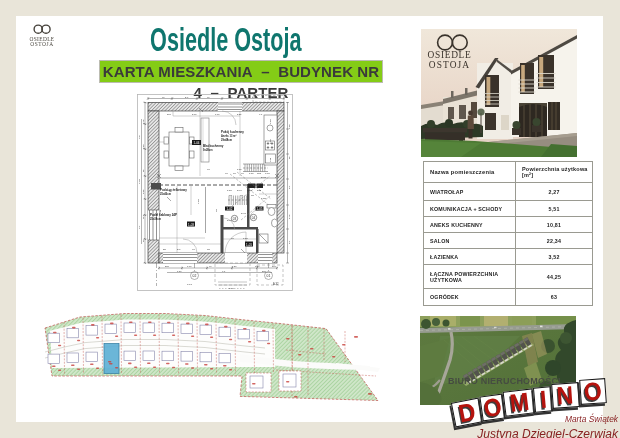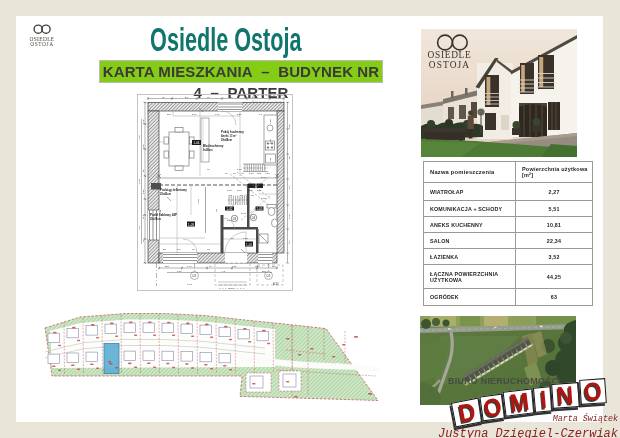--- a/index.html
+++ b/index.html
@@ -22,21 +22,21 @@
   .tbl td{border:1px solid #9a9a91;font-size:5.3px;font-weight:bold;padding:0 0 0 6px;
           font-variant:small-caps;letter-spacing:.2px;}
   .tbl td.v{text-align:center;padding:0;}
 
   
   .tile{position:absolute;background:#ffffff;border:1.5px solid #161616;height:23px;
         text-align:center;box-shadow:-2px 2.5px 0 rgba(40,40,40,.95);}
   .tile span{font-weight:bold;font-size:25px;line-height:22px;color:#b5130e;
         text-shadow:-1.4px 1.6px 0 #3e3e3e;display:inline-block;transform:scaleX(.92);}
 
-  .names{right:2px;text-align:left;color:#882222;font-family:Liberation Mono, monospace;
+  .names{right:2px;text-align:left;color:#882222;font-family:Liberation Sans, sans-serif;
          font-style:italic;}
 </style>
 </head>
 <body>
  <div class="page"></div>
 
  <div class="abs" style="left:26px;top:21px;width:32px;height:30px;">
   <svg width="32" height="30" viewBox="0 0 32 30">
    <g fill="none" stroke="#46423b" stroke-width="1.4">
     <circle cx="12.2" cy="8.2" r="4.1"></circle>

